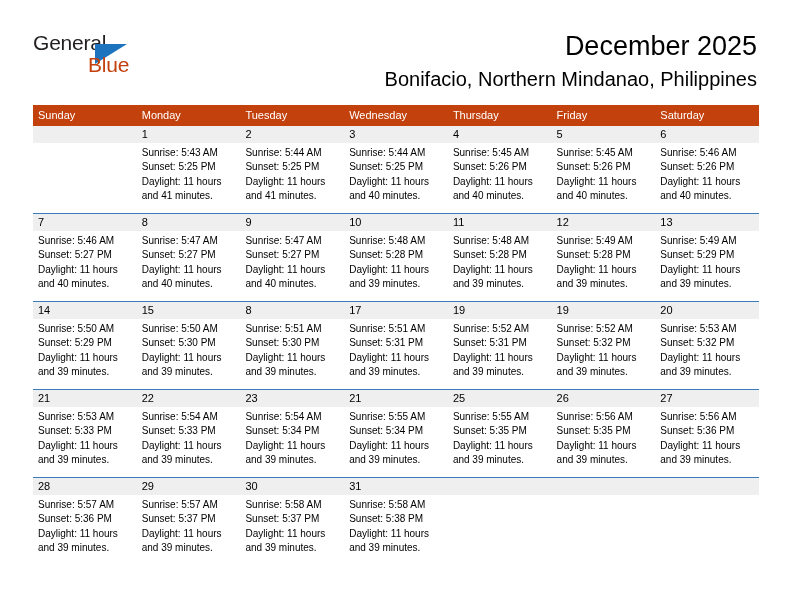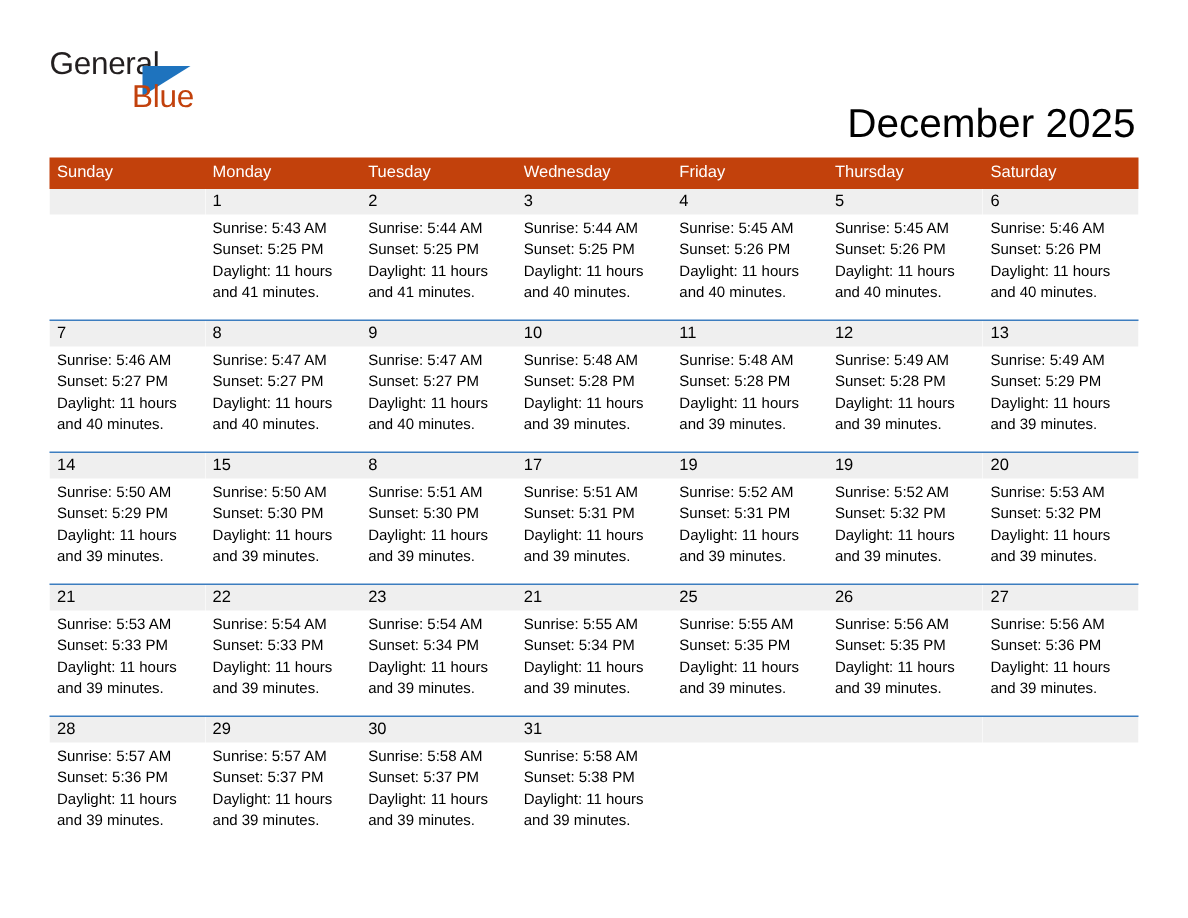--- a/index.html
+++ b/index.html
@@ -73,21 +73,20 @@
     right: 0;
     top: 0;
     text-align: right;
   }
   .cal-title {
     font-size: 27px;
     font-weight: normal;
     color: #000000;
     line-height: 33px;
     white-space: nowrap;
-    margin-top: 36px;
   }
   .cal-subtitle {
     margin-top: 7px;
     font-size: 20px;
     font-weight: normal;
     color: #000000;
     line-height: 18px;
     white-space: nowrap;
   }
 
@@ -176,22 +175,22 @@
 
   </div>
 
   <div class="calendar">
 
     <div class="weekday-row">
       <div class="weekday-cell">Sunday</div>
       <div class="weekday-cell">Monday</div>
       <div class="weekday-cell">Tuesday</div>
       <div class="weekday-cell">Wednesday</div>
+      <div class="weekday-cell">Thursday</div>
       <div class="weekday-cell">Friday</div>
-      <div class="weekday-cell">Thursday</div>
       <div class="weekday-cell">Saturday</div>
     </div>
 
     <div id="weeks-container">
         <div class="week-row first">
           <div class="day-cell empty">
             <div class="day-number-band"></div>
           </div>
           <div class="day-cell">
             <div class="day-number-band">1</div>

